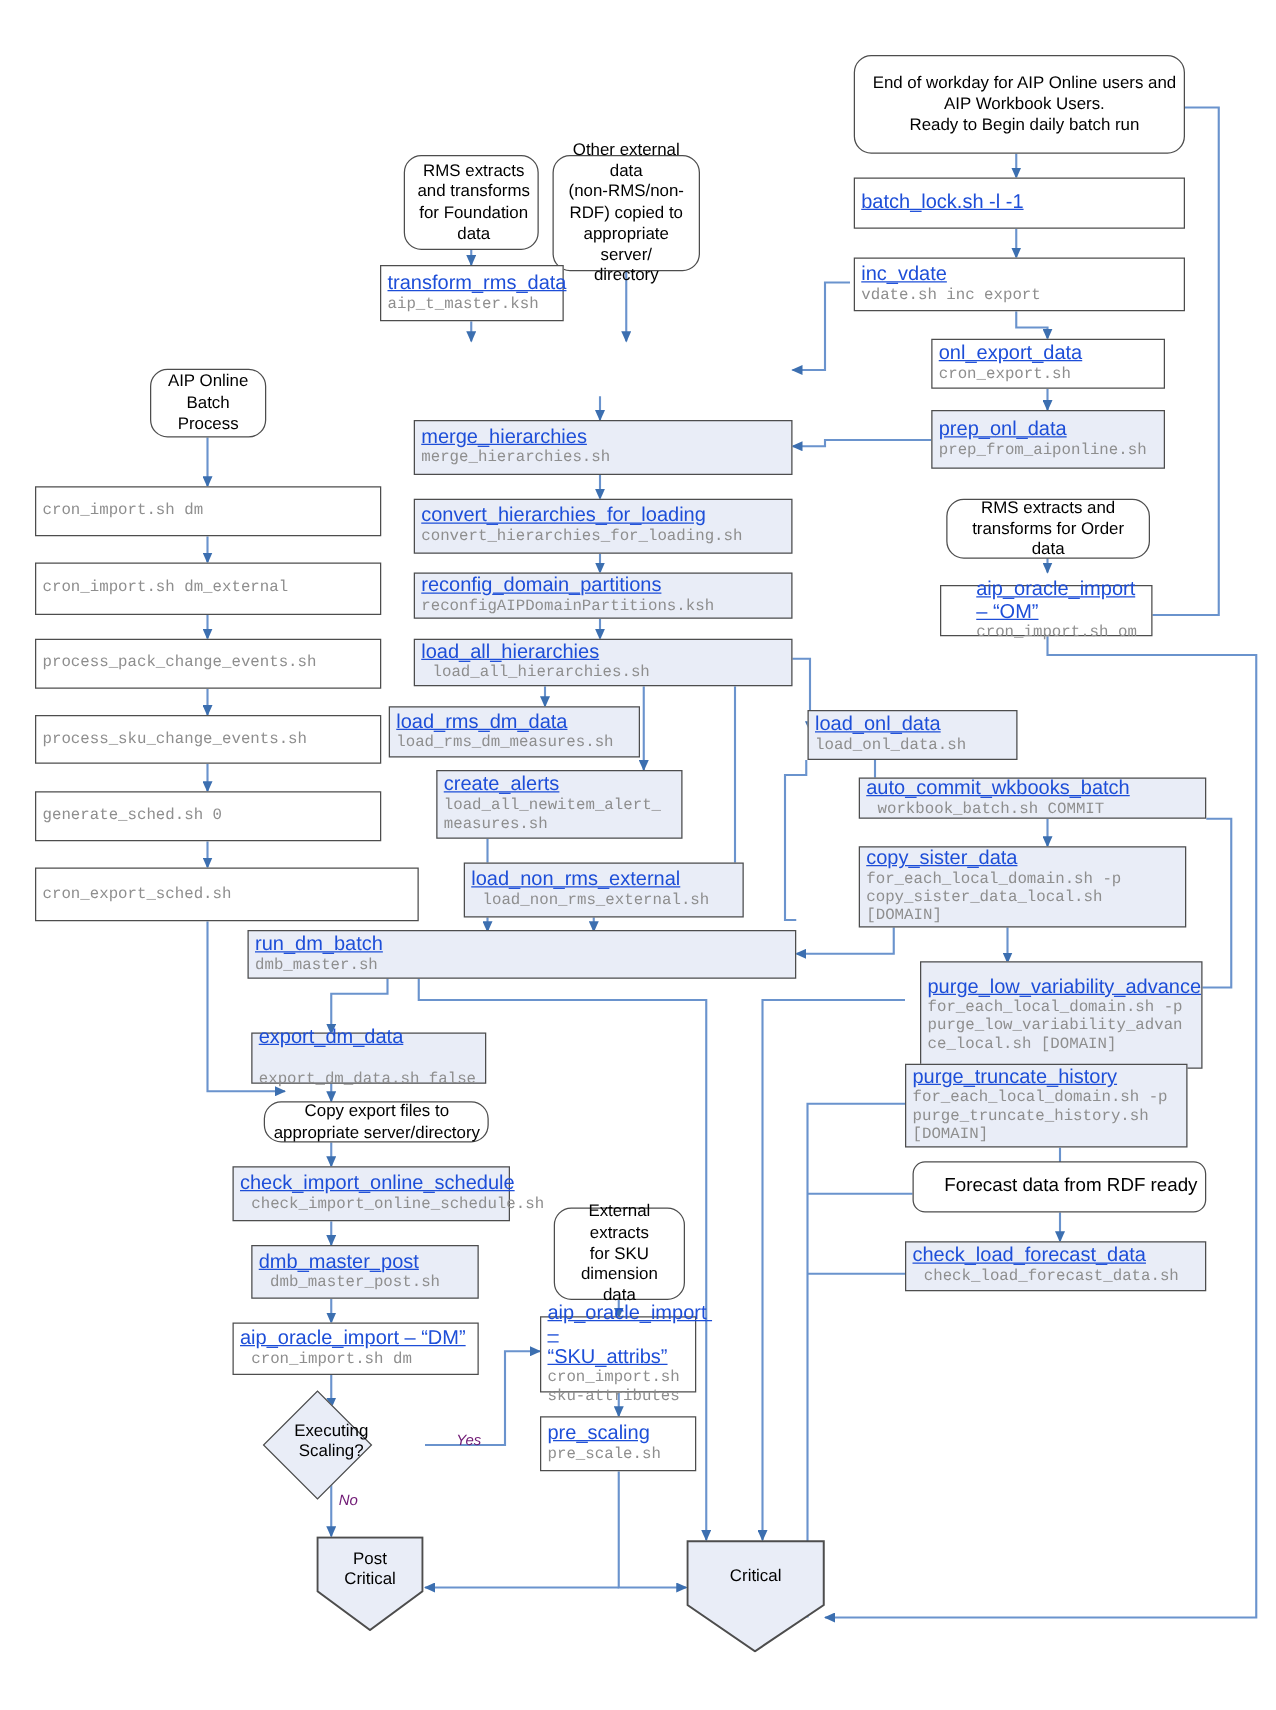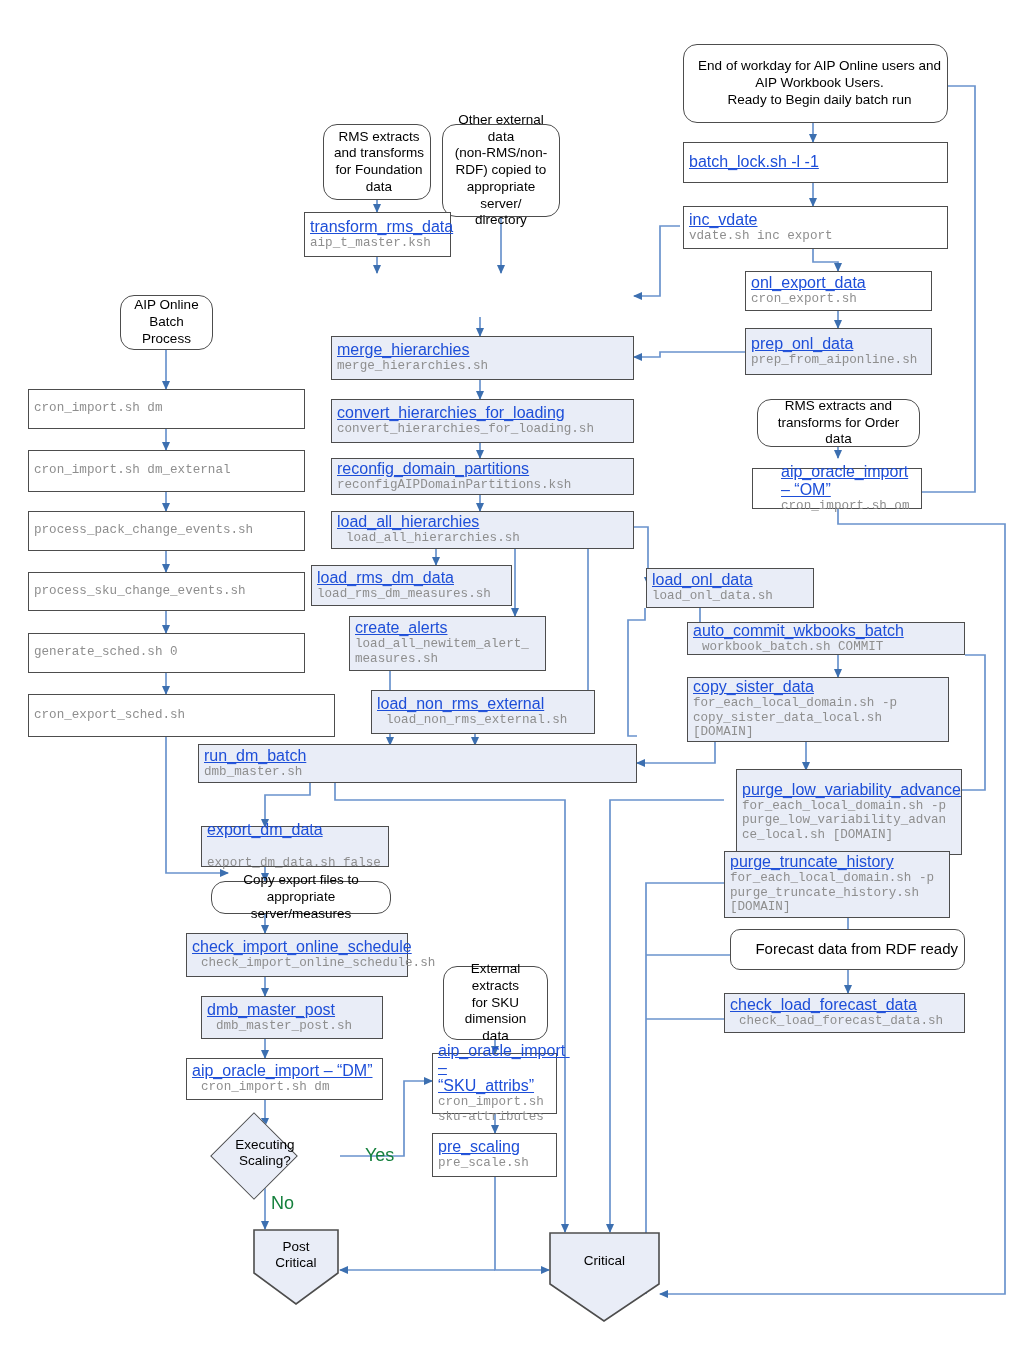--- a/index.html
+++ b/index.html
@@ -53,22 +53,23 @@
 
   
   .pent{position:absolute;}
   .pent .ptext{
     position:absolute;left:0;top:0;width:100%;
     text-align:center;font-size:13.5px;color:#000;line-height:1.2;
     z-index:2;
   }
 
   .edgelabel{
-    position:absolute;font-size:18px;color:#15803d;
+    position:absolute;font-size:12px;color:#701a75;
     background:transparent;
+    font-style:italic;
   }
 </style>
 </head>
 <body>
 
 <div id="canvas">
 
   <svg id="wires" viewBox="0 0 1021 1368">
     <defs>
       <marker id="ah" markerWidth="9" markerHeight="8" refX="8" refY="4" orient="auto" markerUnits="userSpaceOnUse">
@@ -333,21 +334,21 @@
   </div>
 
   <div class="node proc fill" style="left:201px;top:826px;width:188px;height:41px;gap:17px;">
     <div class="t1">export_dm_data</div>
     <div class="t2">export_dm_data.sh false</div>
   </div>
 
   <div class="node term" style="left:211px;top:881px;width:180px;height:33px;">
     <div>
       <div>Copy export files to</div>
-      <div>appropriate server/measures</div>
+      <div>appropriate server/directory</div>
     </div>
   </div>
 
   <div class="node proc fill indent" style="left:186px;top:933px;width:222px;height:44px;">
     <div class="t1">check_import_online_schedule</div>
     <div class="t2">check_import_online_schedule.sh</div>
   </div>
 
   <div class="node proc fill indent" style="left:201px;top:996px;width:182px;height:43px;">
     <div class="t1">dmb_master_post</div>

